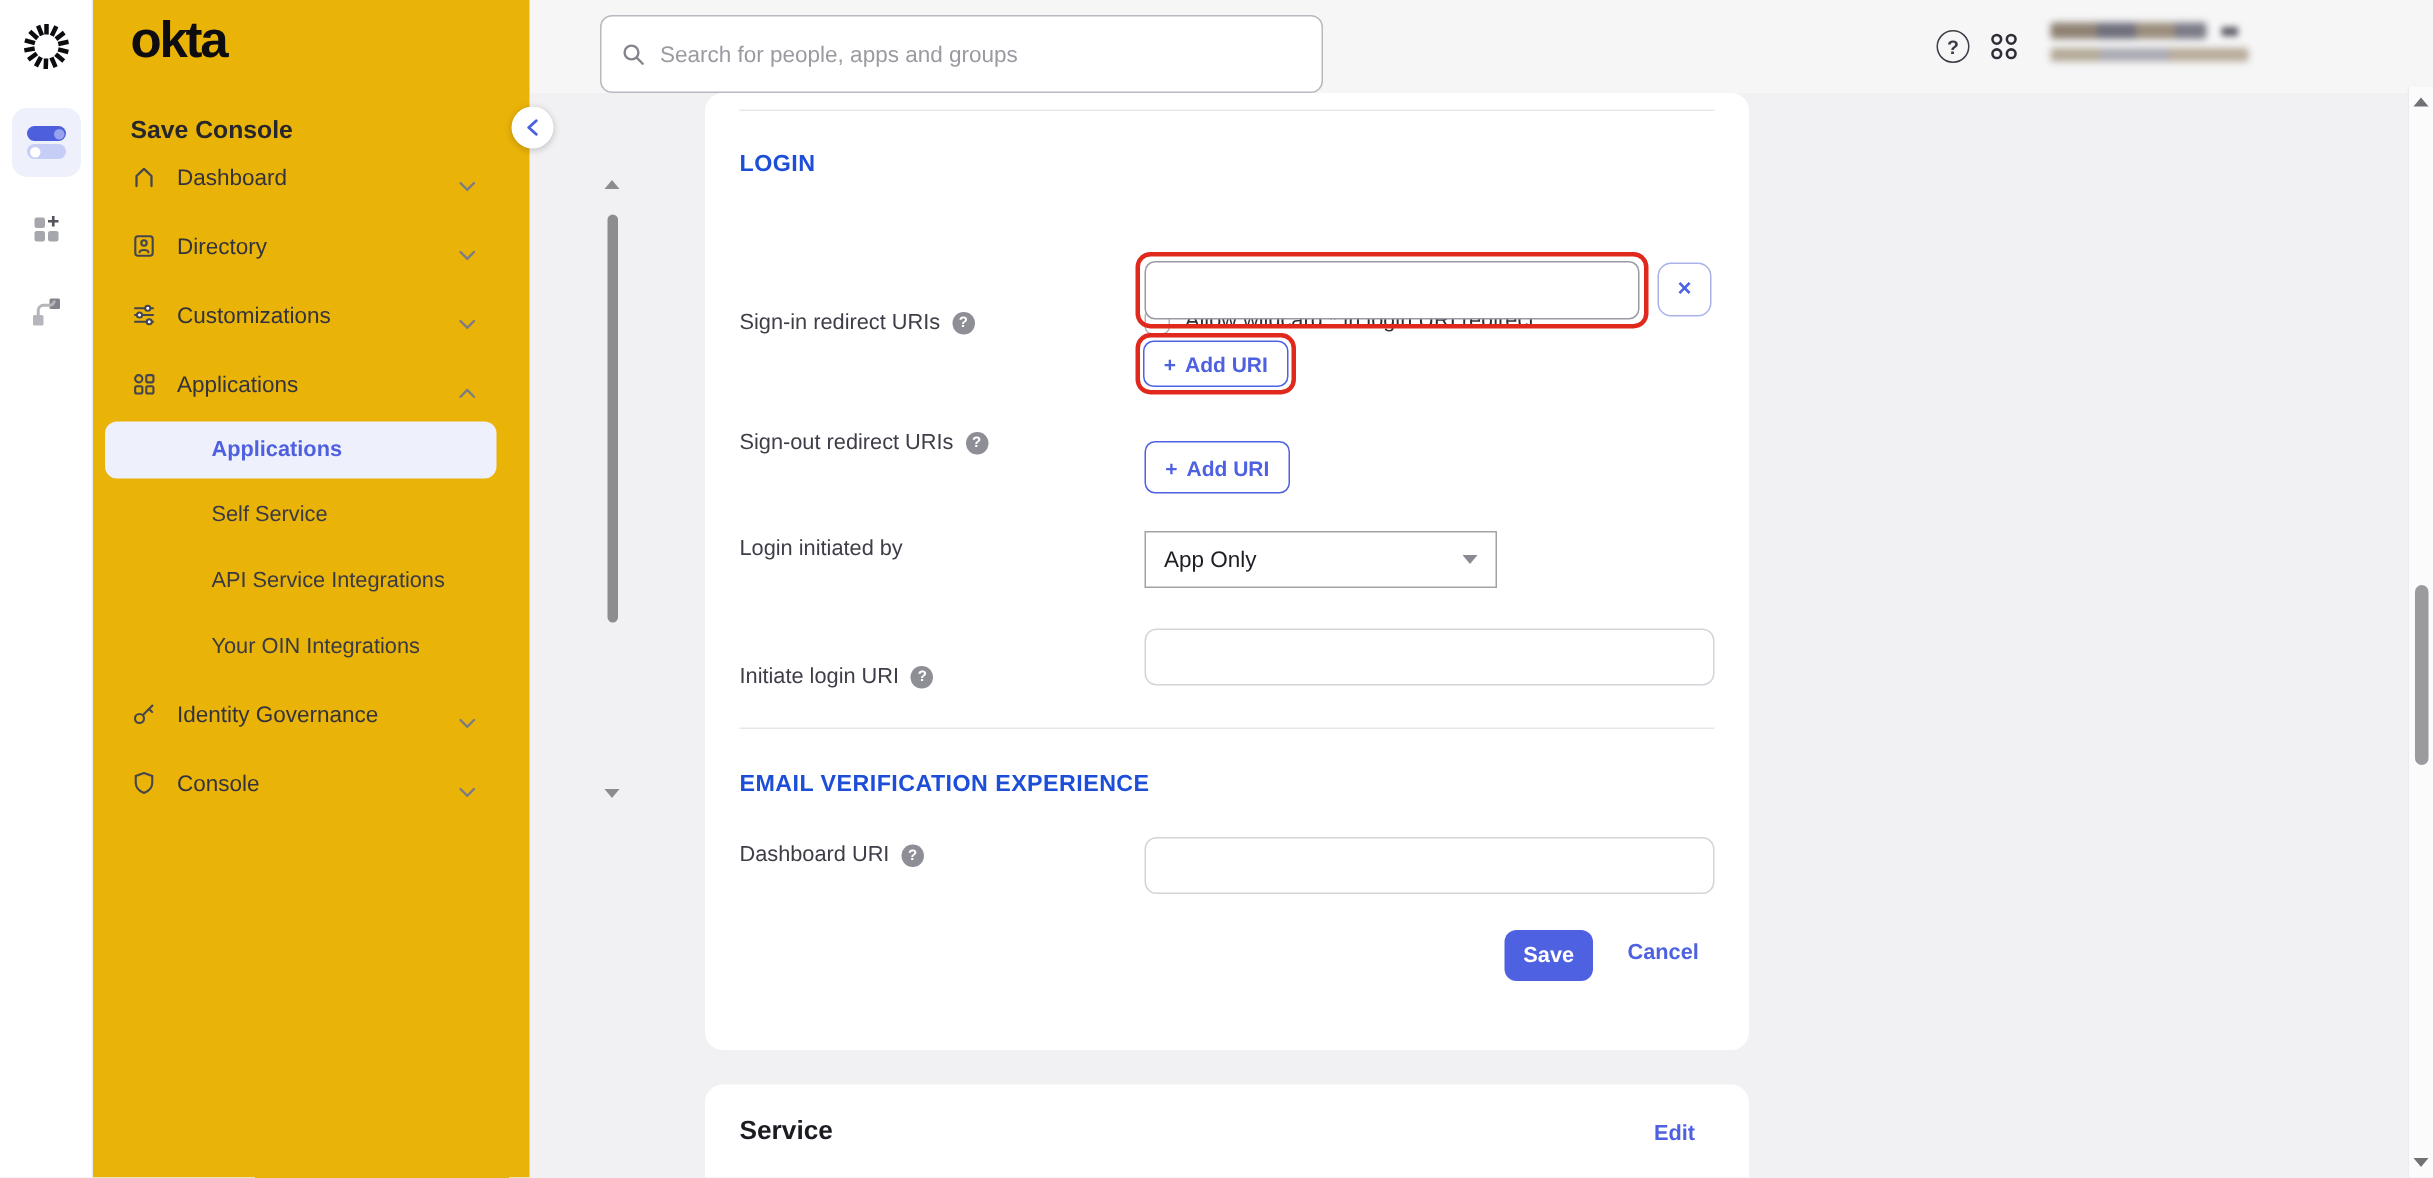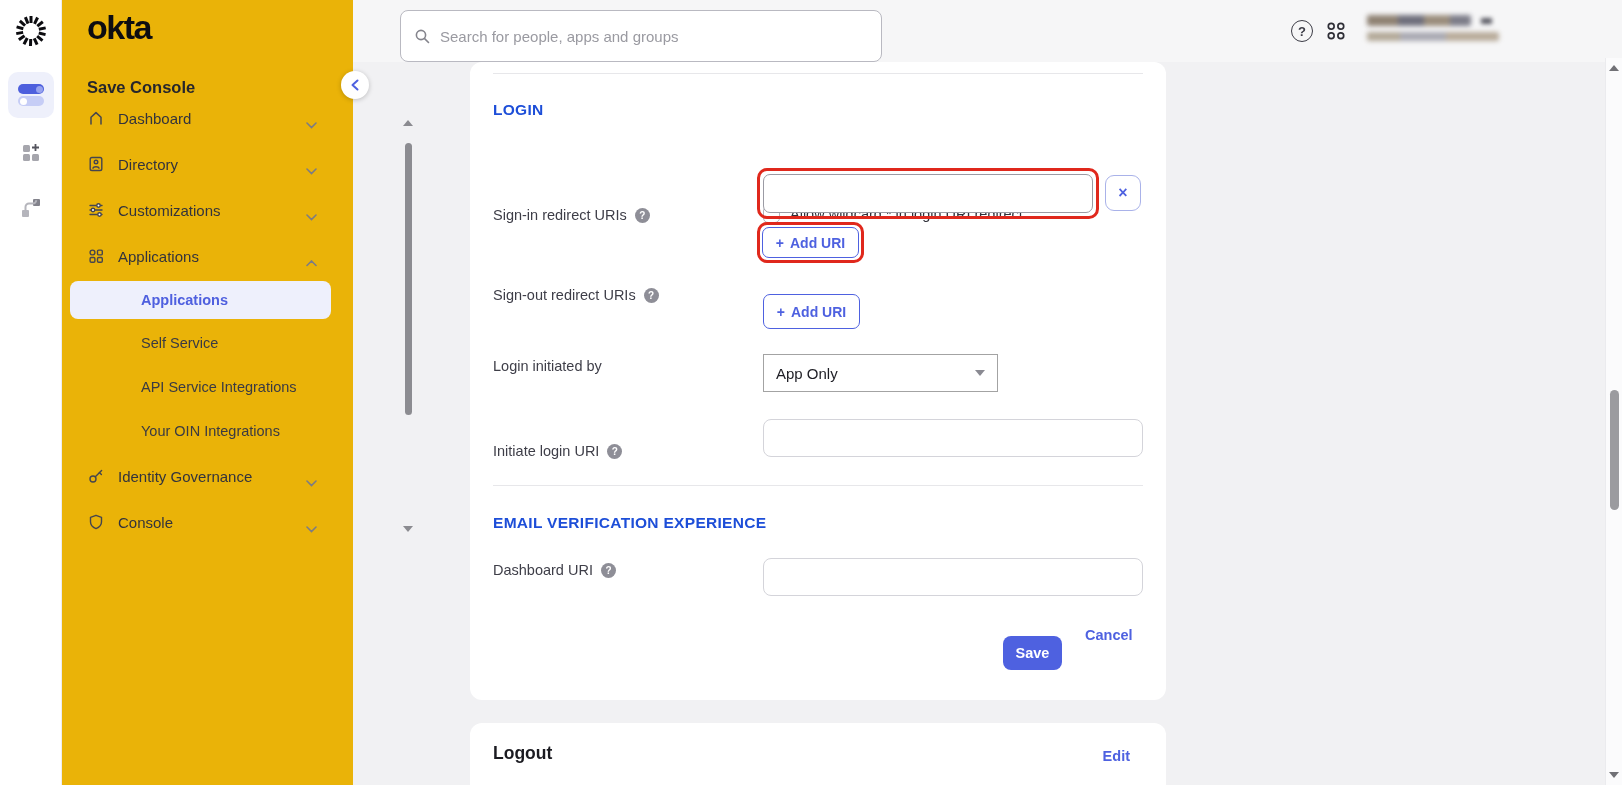--- a/index.html
+++ b/index.html
@@ -68,21 +68,21 @@
   .cbox { width:17px; height:17px; border:1.5px solid #b4b4bc; border-radius:5px; background:#fff; }
   .cb-text { font-size:14.5px; color:#2f2f38; }
   .hl-red { border:3px solid #e0281c; border-radius:10px; position:absolute; }
   .txt-input { background:#fff; border:1px solid #d4d4da; border-radius:8px; width:100%; height:100%; outline:none; font-family:inherit; font-size:15px; padding:0 12px; color:#1d1d24; }
   .strong-border { border:1px solid #9b9ba4; }
   .xbtn { position:absolute; left:635px; top:113px; width:36px; height:36px; background:#fff; border:1px solid #a9b2e9; border-radius:9px; color:#4e61e0; font-size:16px; font-weight:700; display:flex; align-items:center; justify-content:center; cursor:pointer; }
   .adduri { background:#fff; border:1.5px solid #4e61e0; border-radius:7px; color:#4e61e0; font-size:14px; font-weight:600; display:flex; align-items:center; justify-content:center; gap:6px; cursor:pointer; font-family:inherit; }
   .select { position:absolute; left:293px; width:235px; height:38px; background:#fff; border:1px solid #a3a3a3; border-radius:0; display:flex; align-items:center; padding:0 12px; font-size:15px; color:#1d1d24; cursor:pointer; }
   .select .caret { margin-left:auto; width:0; height:0; border-left:5px solid transparent; border-right:5px solid transparent; border-top:6px solid #8a8a92; }
   .field { position:absolute; left:293px; width:380px; height:38px; }
-  .save-btn { position:absolute; left:533px; top:574px; width:59px; height:34px; background:#4e61e0; color:#fff; border:none; border-radius:8px; font-size:14.5px; font-weight:600; cursor:pointer; font-family:inherit; }
+  .save-btn { position:absolute; left:533px; top:558px; width:59px; height:34px; background:#4e61e0; color:#fff; border:none; border-radius:8px; font-size:14.5px; font-weight:600; cursor:pointer; font-family:inherit; }
   .cancel-link { position:absolute; left:615px; top:565px; font-size:14.5px; font-weight:600; color:#4e61e0; cursor:pointer; }
   .logout-title { position:absolute; left:23px; top:20px; font-size:17.5px; font-weight:700; color:#1b1b21; }
   .edit-link { position:absolute; right:36px; top:25px; font-size:14.5px; font-weight:600; color:#4e61e0; cursor:pointer; }
 
   
   .pg-scroll { position:absolute; left:1252px; top:58px; width:17px; height:727px; background:#fbfbfc; border-left:1px solid #ebebee; }
   .pg-up { position:absolute; left:3px; top:7px; }
   .pg-dn { position:absolute; left:3px; bottom:7px; }
   .pg-thumb { position:absolute; left:4px; top:332px; width:9px; height:120px; border-radius:5px; background:#9b9b9f; }
   .tri-up.dark { border-bottom-color:#717176; }
@@ -358,21 +358,21 @@
     </div>
     <div class="field" style="top:496px;">
       <input type="text" class="txt-input" value="" style="">
     </div>
 
     <button class="save-btn">Save</button>
     <span class="cancel-link">Cancel</span>
   </div>
 
   <div class="card card2">
-    <div class="logout-title">Logout</div>
+    <div class="logout-title">Service</div>
     <span class="edit-link">Edit</span>
   </div>
 
   <div class="pg-scroll">
     <span class="pg-up tri-up dark"></span>
     <span class="pg-thumb"></span>
     <span class="pg-dn tri-dn dark"></span>
   </div>
 </div>
 

